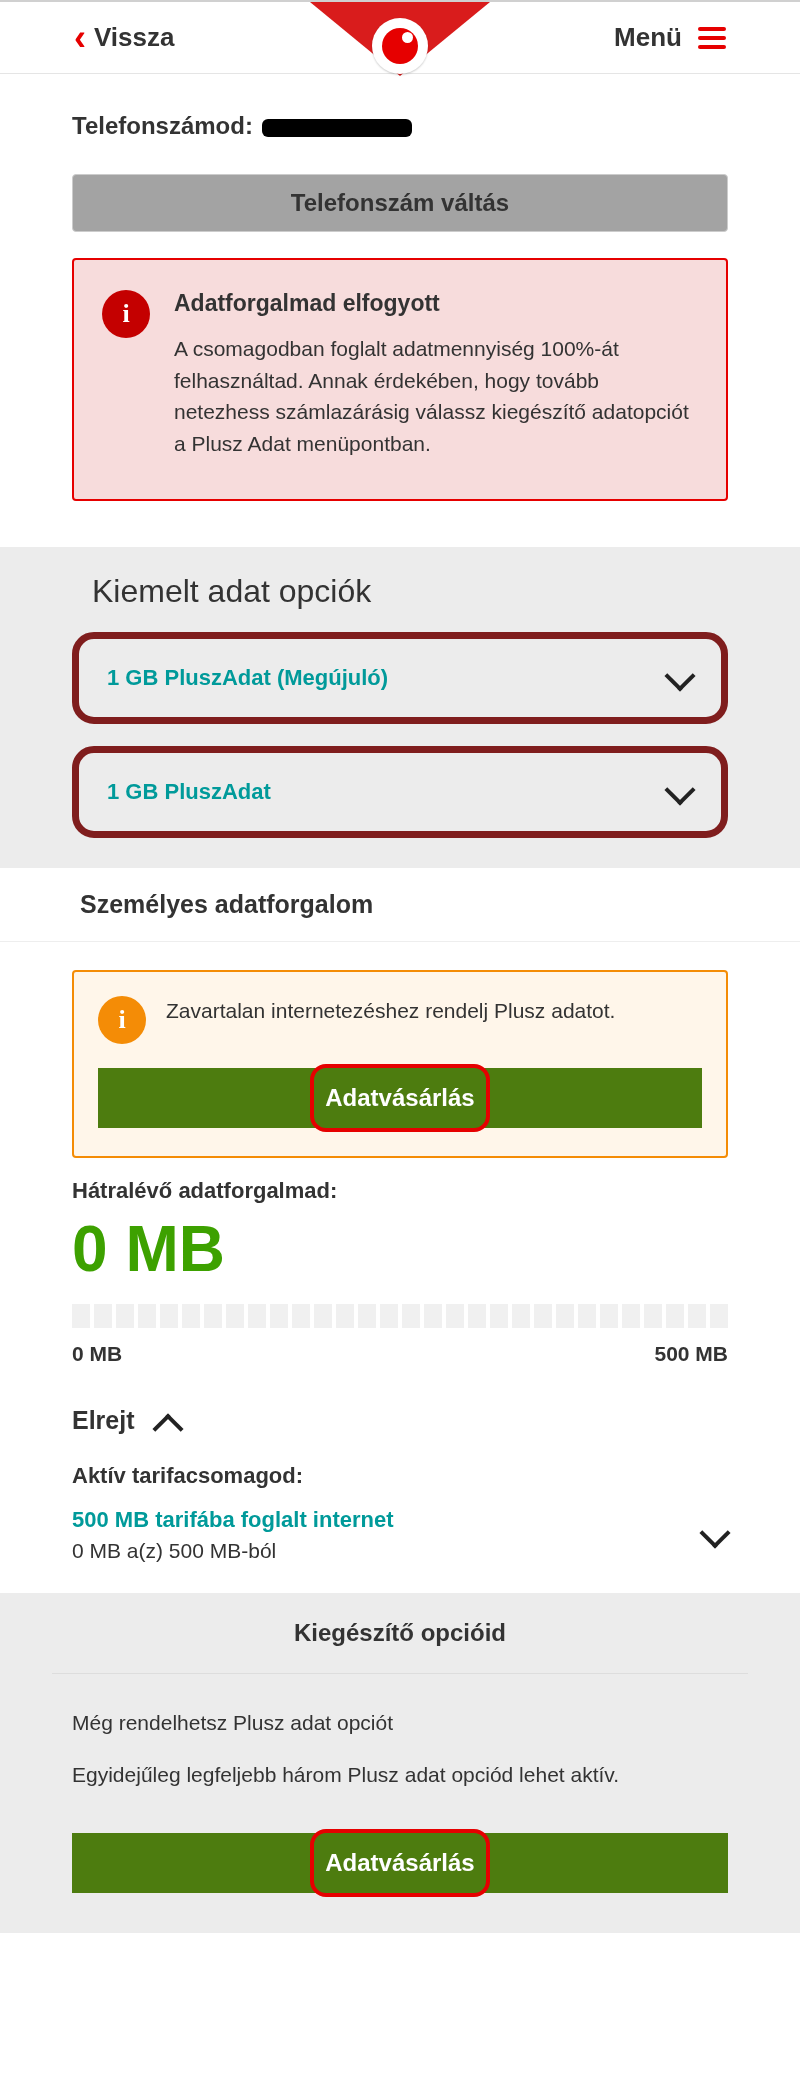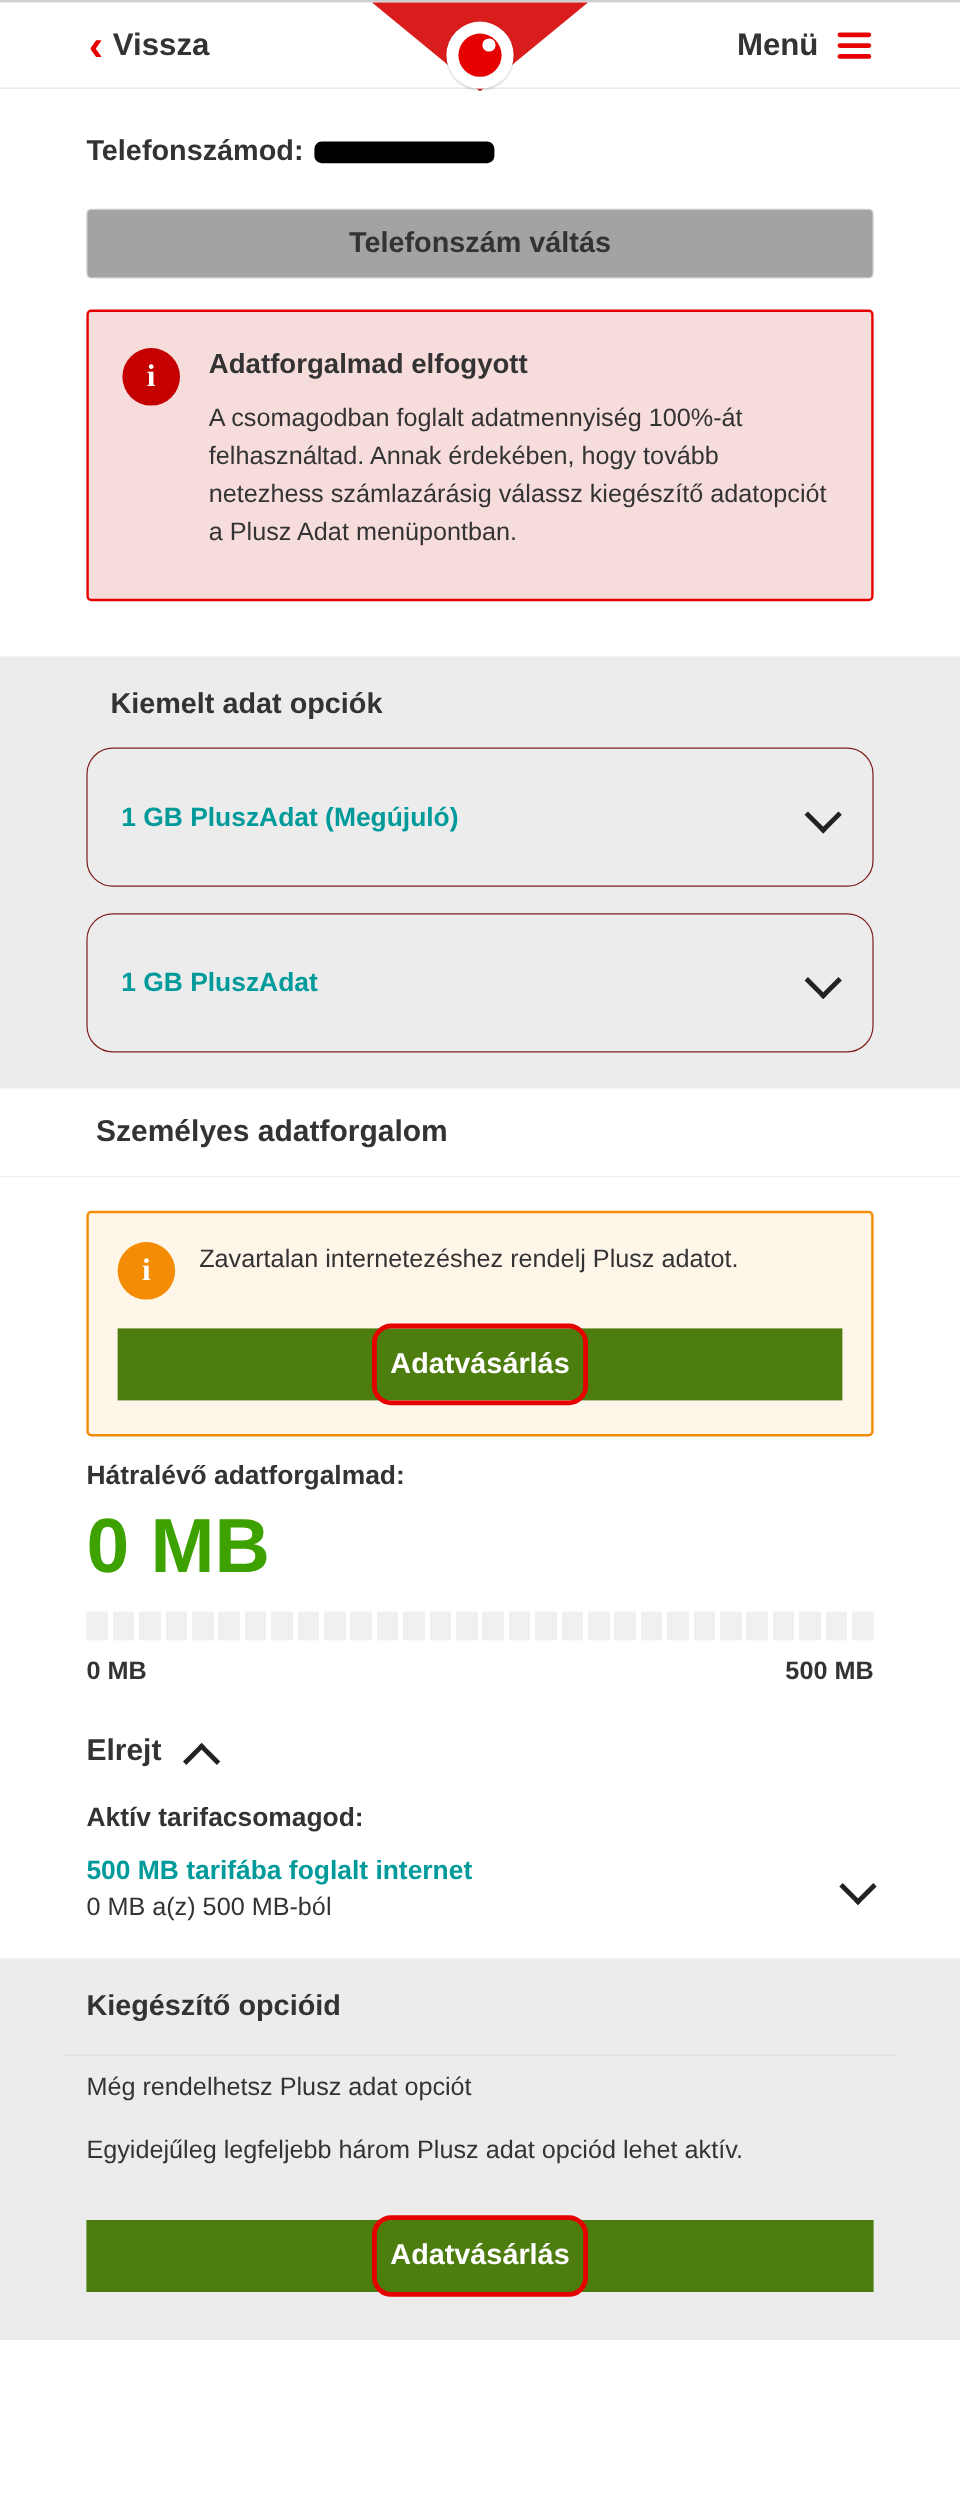--- a/index.html
+++ b/index.html
@@ -161,27 +161,27 @@
   .info-icon-orange { background: #f48c06; }
   .alert-title { font-size: 23px; font-weight: 700; margin-bottom: 16px; }
   .alert-body { font-size: 21px; line-height: 1.5; color: #333; }
 
   .featured-wrap {
     background: #ececec;
     padding: 0 72px 8px;
   }
   .featured-wrap .sec-title {
     padding: 26px 20px 22px;
-    font-size: 24px;
-    font-weight: 700;
+    font-size: 32px;
+    font-weight: 400;
   }
   .option-row {
-    border: 1px solid #7f1d1d;
+    border: 7px solid #7f1d1d;
     border-radius: 22px;
-    padding: 44px 28px;
+    padding: 26px 28px;
     margin-bottom: 22px;
     display: flex;
     justify-content: space-between;
     align-items: center;
     cursor: pointer;
     background: #ececec;
   }
   .option-label {
     color: #009a9a;
     font-size: 22px;
@@ -289,21 +289,22 @@
   .addon-section {
     background: #ececec;
     margin: 30px -72px 0;
     padding: 0 72px 40px;
   }
   .addon-header {
     padding: 26px 20px;
     font-size: 24px;
     font-weight: 700;
     border-bottom: 1px solid #ddd;
-    margin: 0 -20px 10px;
+    margin: 0 -20px 32px;
+    text-align: center;
   }
   .addon-text { font-size: 21px; line-height: 1.6; margin: 0 0 18px; }
 </style>
 </head>
 <body>
 
 <div class="topbar">
   <div class="back-btn">
     <span class="back-chevron">‹</span>
     <span class="back-label">Vissza</span>

